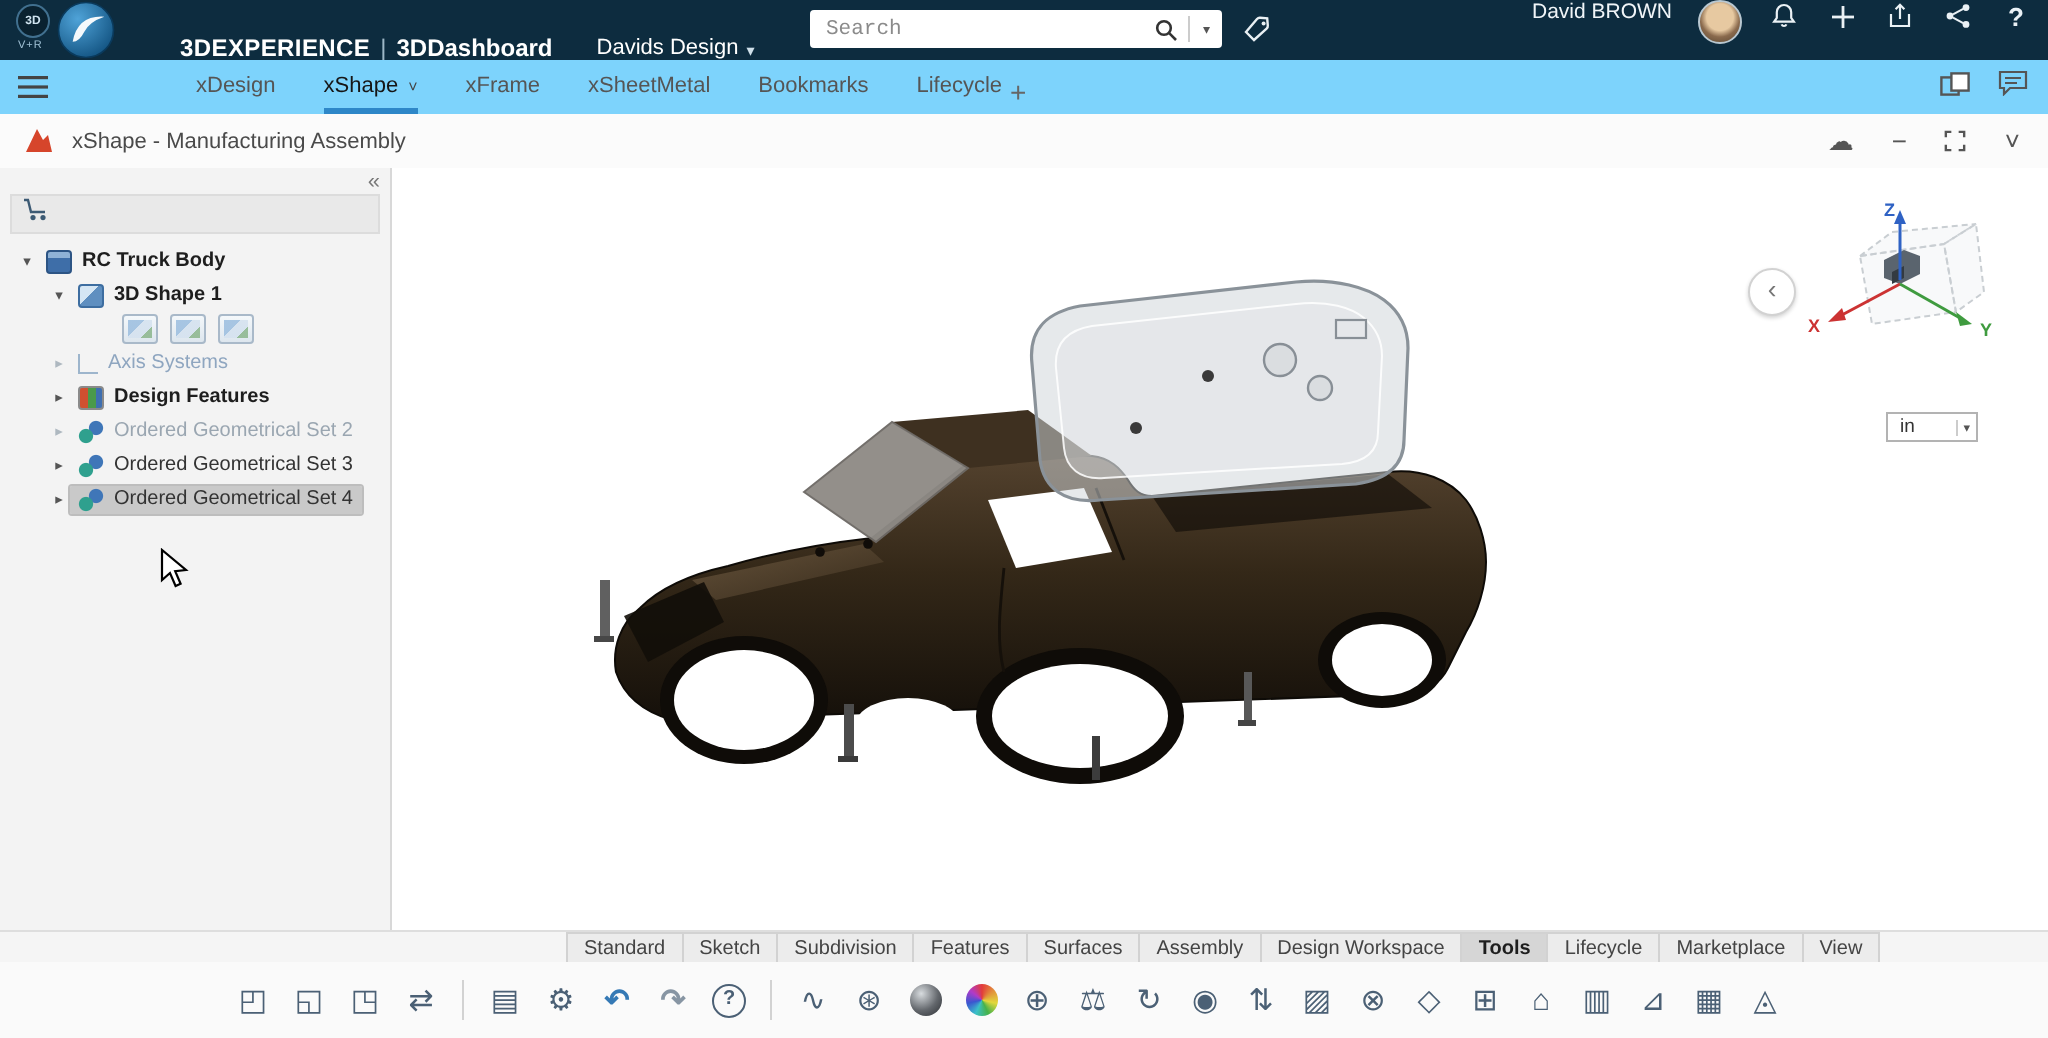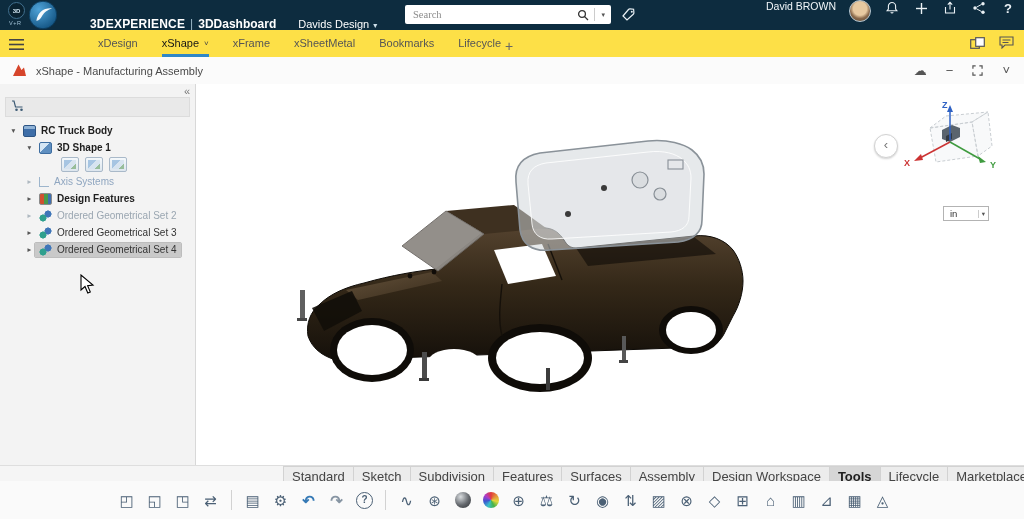--- a/index.html
+++ b/index.html
@@ -16,35 +16,35 @@
   .logo-main{position:absolute;left:24px;top:0px;width:30px;height:30px;}
   .brandline{position:absolute;left:90px;top:0;height:47px;display:flex;align-items:center;font-size:12px;}
   .brand{font-weight:bold;letter-spacing:.2px;}
   .brand-div{margin:0 5px;color:#9db7c6;font-weight:300;}
   .brand-app{font-weight:bold;}
   .space-sel{margin-left:22px;font-size:11px;font-weight:normal;display:flex;align-items:flex-end;gap:4px;cursor:pointer;}
   .space-caret{font-size:8px;color:#cfe0ea;}
   .searchbox{position:absolute;left:405px;top:5px;width:206px;height:19px;background:#fff;border-radius:2px;
       display:flex;align-items:center;}
   .searchbox input{flex:1;border:none;outline:none;background:transparent;font-size:10.5px;color:#333;
-      padding:0 0 0 8px;font-family:Liberation Serif, serif;}
+      padding:0 0 0 8px;font-family:Liberation Mono, monospace;}
   .searchbox input::placeholder{color:#8b8b8b;}
   .search-div{width:1px;height:13px;background:#ccc;margin:0 4px;}
   .search-caret{font-size:7px;color:#555;padding:0 6px 0 2px;}
   .tag-btn{position:absolute;left:621px;top:7px;width:16px;height:16px;}
   .user-cluster{position:absolute;right:8px;top:0;height:30px;display:flex;align-items:flex-start;gap:13px;}
   .user-name{font-size:10.5px;color:#f0f5f8;}
   .avatar{width:20px;height:20px;border-radius:50%;border:1px solid #b9c8d1;
       background:radial-gradient(circle at 50% 38%,#e7c9a1 0 42%,#8a6a4d 62%,#54432f);}
   .tb-ic{width:16px;height:16px;display:flex;align-items:center;justify-content:center;color:#eaf1f5;}
   .tb-ic svg{display:block;}
   .help-glyph{font-size:13px;font-weight:bold;color:#eaf1f5;}
 
   
-  .menubar{position:absolute;left:0;top:30px;width:1024px;height:27px;background:#fde047;border-bottom:1px solid #e4e4e4;}
+  .menubar{position:absolute;left:0;top:30px;width:1024px;height:27px;background:#7dd3fc;border-bottom:1px solid #e4e4e4;}
   .hamburger{position:absolute;left:9px;top:7px;width:15px;height:13px;}
   .mtabs{position:absolute;left:98px;top:0;height:27px;display:flex;align-items:stretch;gap:24px;}
   .mtab{display:flex;align-items:center;font-size:11px;color:#555;cursor:pointer;border-bottom:3px solid transparent;padding-top:2px;}
   .mtab.active{color:#161616;border-bottom:3px solid #2e87c8;justify-content:flex-end;}
   .mtab .tab-caret{display:none;font-size:8px;color:#444;margin-left:5px;}
   .mtab.caret .tab-caret{display:inline;}
   .mtab .tab-caret::before{content:"˅";}
   .add-tab{display:flex;align-items:center;font-size:14px;color:#666;cursor:pointer;padding-top:2px;}
   .menubar-right{position:absolute;right:10px;top:0;height:27px;display:flex;align-items:center;gap:14px;color:#555;}
 
@@ -97,21 +97,21 @@
       border:1px solid #d2d2d2;box-shadow:0 1px 2px rgba(0,0,0,.18);color:#777;font-size:13px;line-height:20px;
       text-align:center;cursor:pointer;}
   .viewcube{position:absolute;right:24px;top:14px;width:98px;height:94px;}
   .units{position:absolute;right:35px;top:122px;width:46px;height:15px;background:#fff;border:1px solid #b3b3b3;
       display:flex;align-items:center;font-size:9.5px;color:#333;padding:0 3px 0 6px;box-sizing:border-box;cursor:pointer;}
   .units-caret{margin-left:auto;font-size:6.5px;color:#555;border-left:1px solid #ccc;padding-left:3px;}
 
   
   .btabs-bar{position:absolute;left:0;top:465px;width:1024px;height:16px;background:#f5f5f5;border-top:1px solid #dedede;box-sizing:border-box;}
   .btabs{position:absolute;left:283px;top:0;display:flex;}
-  .btab{font-size:13px;color:#444;background:#ececec;border:1px solid #d2d2d2;border-bottom:none;
+  .btab{font-size:10px;color:#444;background:#ececec;border:1px solid #d2d2d2;border-bottom:none;
       padding:2px 8px 1px;cursor:pointer;white-space:nowrap;}
   .btab + .btab{border-left:none;}
   .btab.active{background:#d6d6d6;font-weight:bold;color:#1e1e1e;}
 
   
   .toolstrip{position:absolute;left:0;top:481px;width:1024px;height:38px;background:#fafafa;display:flex;
       align-items:center;padding-left:114px;gap:3px;box-sizing:border-box;}
   .tb{width:25px;height:25px;display:flex;align-items:center;justify-content:center;border-radius:3px;cursor:pointer;}
   .tb .glyph{font-size:15px;color:#4b6075;line-height:1;}
   .sep-item{width:1px;height:20px;background:#d2d2d2;margin:0 5px;flex:0 0 auto;}

